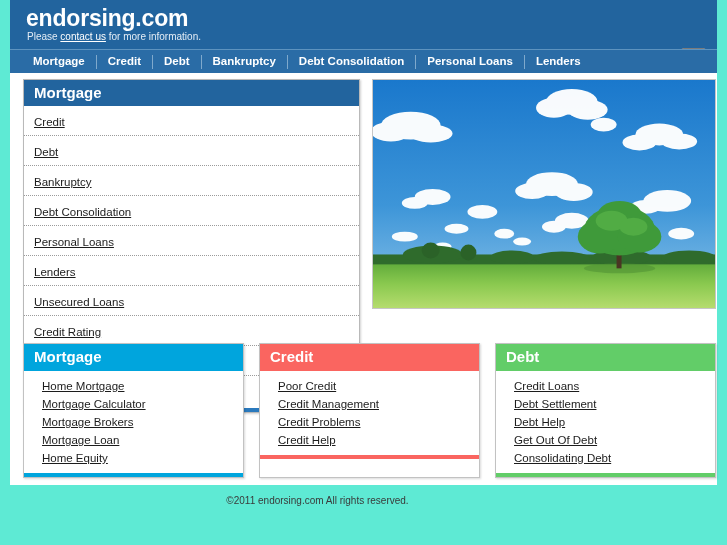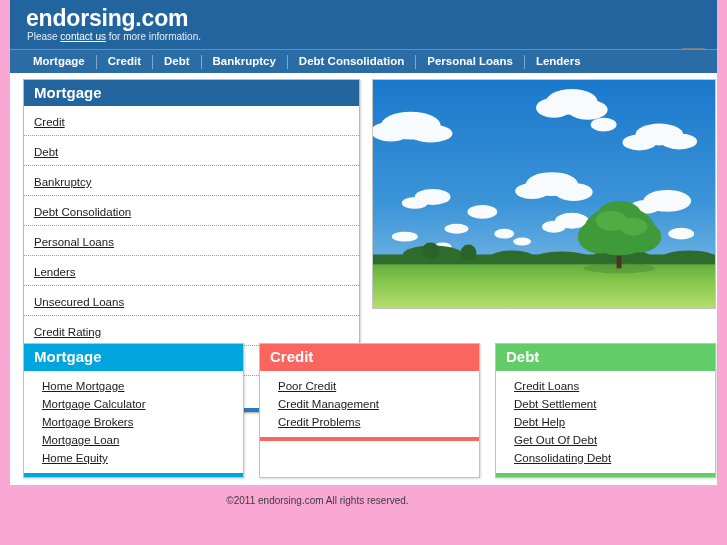--- a/index.html
+++ b/index.html
@@ -6,21 +6,21 @@
   * { box-sizing: border-box; }
   html, body {
     margin: 0; padding: 0;
     width: 727px; height: 545px;
     background: #e8e4d6;
     font-family: "Liberation Sans", sans-serif;
     overflow: hidden;
   }
   #page {
     width: 727px; height: 545px;
-    background: #f9a8d4;
+    background: #5eead4;
     position: relative;
   }
   
   .header {
     position: absolute;
     left: 10px; top: 0;
     width: 707px; height: 49px;
     background: #22649e;
   }
   .brand {
@@ -336,20 +336,21 @@
         </div>
         <div class="box-foot" style="background:#00a5dd"></div>
       </div>
 
       <div class="box">
         <div class="box-head" style="background:#fa6560">Credit</div>
         <div class="box-body">
           <a href="#">Poor Credit</a>
           <a href="#">Credit Management</a>
           <a href="#">Credit Problems</a>
+          <a href="#">Credit Help</a>
         </div>
         <div class="box-foot" style="background:#fa6560"></div>
       </div>
 
       <div class="box">
         <div class="box-head" style="background:#62cd68">Debt</div>
         <div class="box-body">
           <a href="#">Credit Loans</a>
           <a href="#">Debt Settlement</a>
           <a href="#">Debt Help</a>

